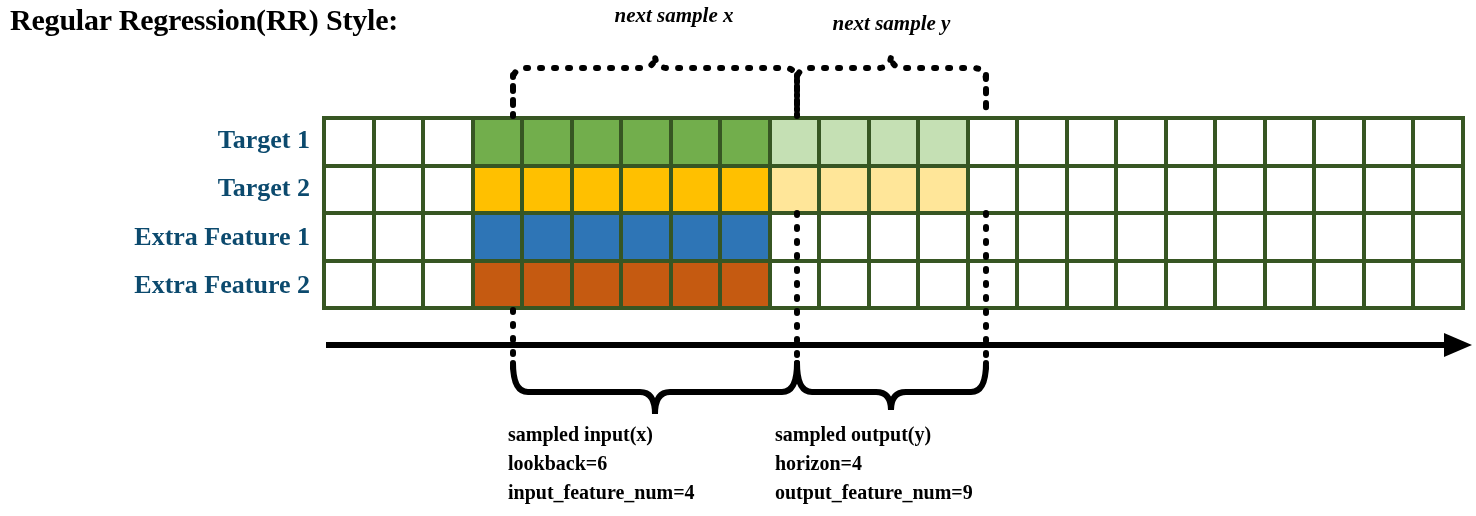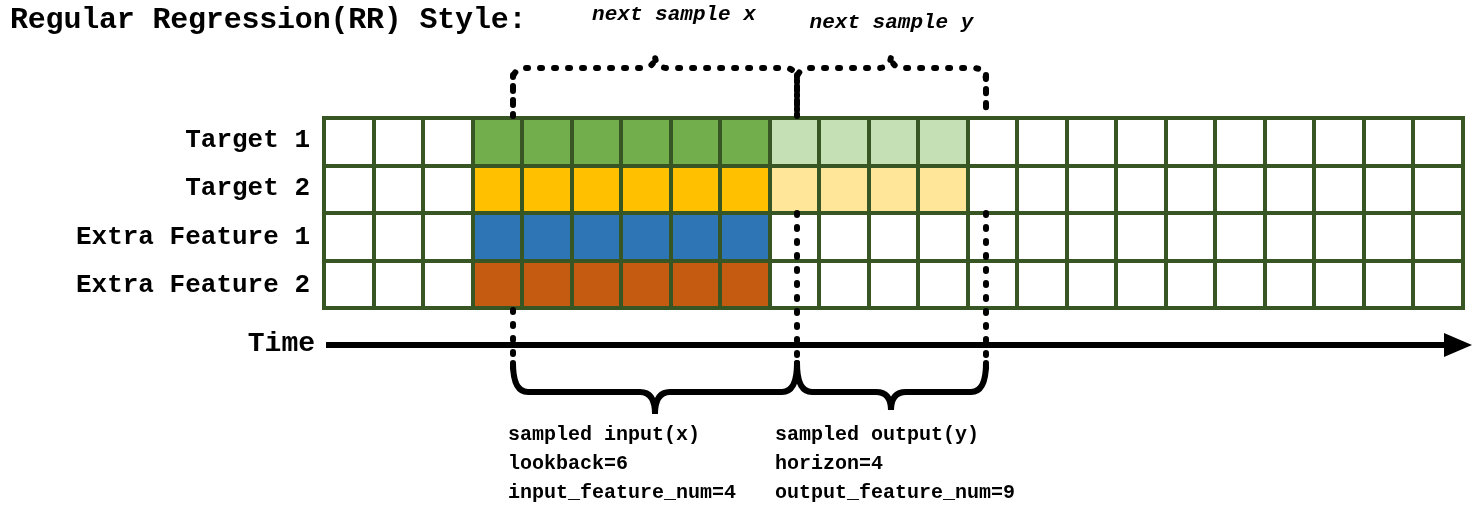--- a/index.html
+++ b/index.html
@@ -5,21 +5,21 @@
   html, body {
     margin: 0;
     padding: 0;
     background: #ffffff;
   }
   #root {
     position: relative;
     width: 1476px;
     height: 516px;
     background: #ffffff;
-    font-family: Liberation Mono, monospace;
+    font-family: Liberation Serif, serif;
     overflow: hidden;
   }
 
   
   #title {
     position: absolute;
     left: 10px;
     top: 3px;
     font-size: 30px;
     font-weight: 700;
@@ -29,21 +29,21 @@
   }
 
   
   .row-label {
     position: absolute;
     right: 0;
     width: 100%;
     text-align: right;
     font-size: 26px;
     font-weight: 700;
-    color: #000000;
+    color: #0c4a6e;
     white-space: nowrap;
   }
   #row-labels {
     position: absolute;
     left: 0px;
     top: 116px;
     width: 310px;
     height: 194px;
   }
 
@@ -222,21 +222,20 @@
       <div class="cell" style="background: rgb(255, 255, 255);"></div>
       <div class="cell" style="background: rgb(255, 255, 255);"></div>
       <div class="cell" style="background: rgb(255, 255, 255);"></div>
       <div class="cell" style="background: rgb(255, 255, 255);"></div>
       <div class="cell" style="background: rgb(255, 255, 255);"></div>
       <div class="cell" style="background: rgb(255, 255, 255);"></div>
       <div class="cell" style="background: rgb(255, 255, 255);"></div>
       <div class="cell" style="background: rgb(255, 255, 255);"></div>
     </div>
 
-  <div id="time-label">Time</div>
   <svg id="time-axis" viewBox="0 0 1146 32">
     <line x1="0" y1="15" x2="1124" y2="15" stroke="#000000" stroke-width="6"></line>
     <polygon points="1118,3 1146,15 1118,27" fill="#000000"></polygon>
   </svg>
 
   <div class="top-note" id="note-x">next sample x</div>
   <div class="top-note" id="note-y">next sample y</div>
 
   <div class="bottom-note" id="note-input">
     <div>sampled input(x)</div>

